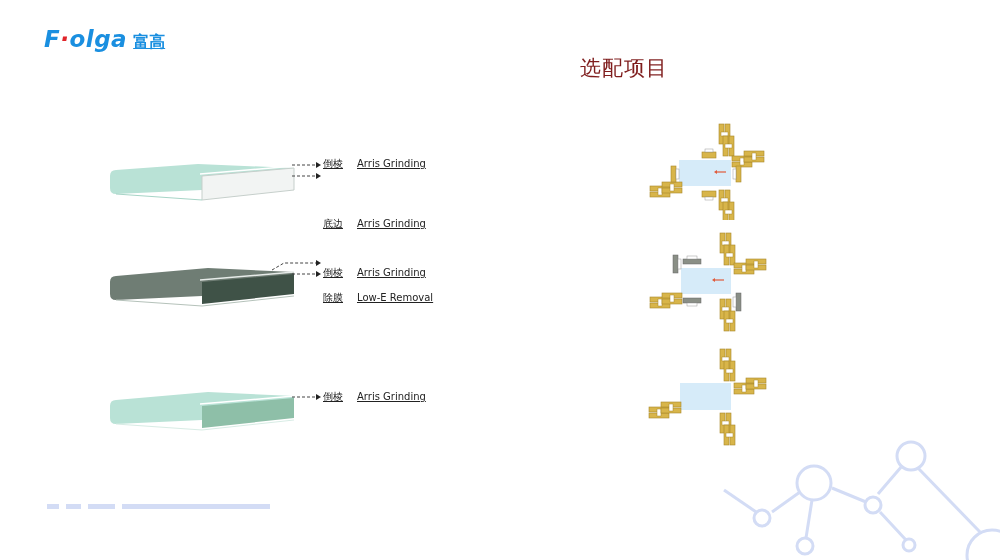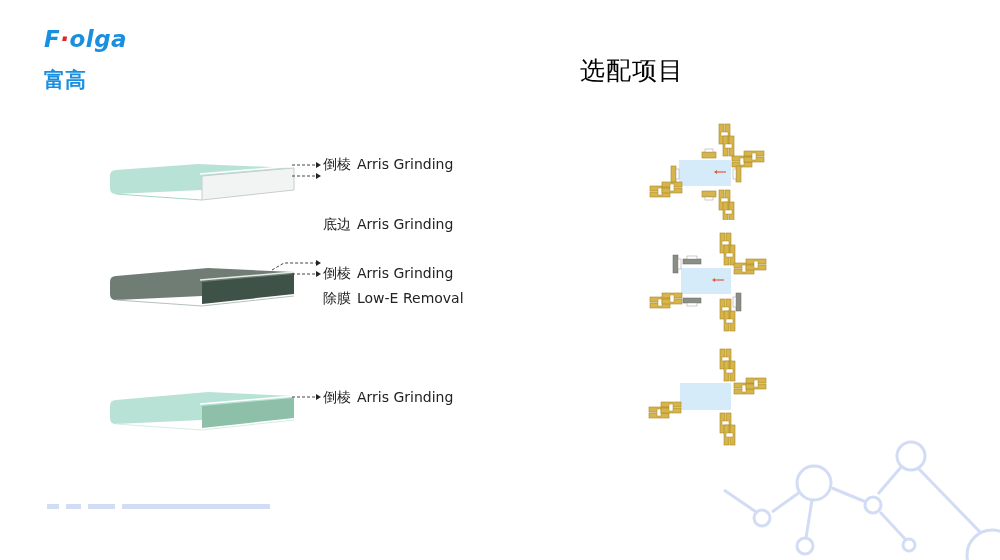--- a/index.html
+++ b/index.html
@@ -1,29 +1,29 @@
 <!DOCTYPE html>
 <html><head>
 <meta charset="utf-8">
 <style>
   * { margin: 0; padding: 0; box-sizing: border-box; }
   html, body { width: 1000px; height: 560px; background: #ffffff; overflow: hidden; }
   body { position: relative; font-family: "DejaVu Sans", sans-serif; color: #1a1a1a; }
 
-  .logo { position: absolute; left: 44px; top: 26px; display: flex; align-items: baseline; gap: 14px; flex-direction: column; }
+  .logo { position: absolute; left: 44px; top: 26px; display: flex; align-items: baseline; gap: 6px; }
   .logo-latin { font-family: "DejaVu Sans", sans-serif; font-weight: bold; font-style: italic; font-size: 23px; color: #1a8fe0; letter-spacing: 0.5px; }
   .logo-latin .dot { color: #e0242a; }
-  .logo-cn { font-weight: bold; font-size: 21px; color: #1a8fe0; }
+  .logo-cn { font-weight: bold; font-size: 16px; color: #1a8fe0; text-decoration: underline; }
 
-  .page-title { position: absolute; left: 580px; top: 54px; font-family: Liberation Serif, serif; font-size: 25px; color: #000000; letter-spacing: 1px; }
+  .page-title { position: absolute; left: 580px; top: 54px; font-family: Liberation Serif, serif; font-size: 21px; color: #7f1d1d; letter-spacing: 1px; }
 
   .glass { position: absolute; }
   .glass svg { display: block; }
 
-  .label-row { position: absolute; display: flex; align-items: center; font-size: 14px; line-height: 12px; color: #222; }
+  .label-row { position: absolute; display: flex; align-items: center; font-size: 10px; line-height: 12px; color: #222; text-decoration: underline; }
   .label-row .cn { width: 34px; }
   .label-row .en { font-family: "DejaVu Sans", sans-serif; text-align: right; }
 
   .tool-diagram { position: absolute; }
 
   .footer-bars { position: absolute; left: 47px; top: 504px; height: 6px; }
   .footer-bars span { position: absolute; top: 0; height: 5px; background: #d3dcf5; }
 
   .network { position: absolute; left: 700px; top: 430px; }
 </style>

